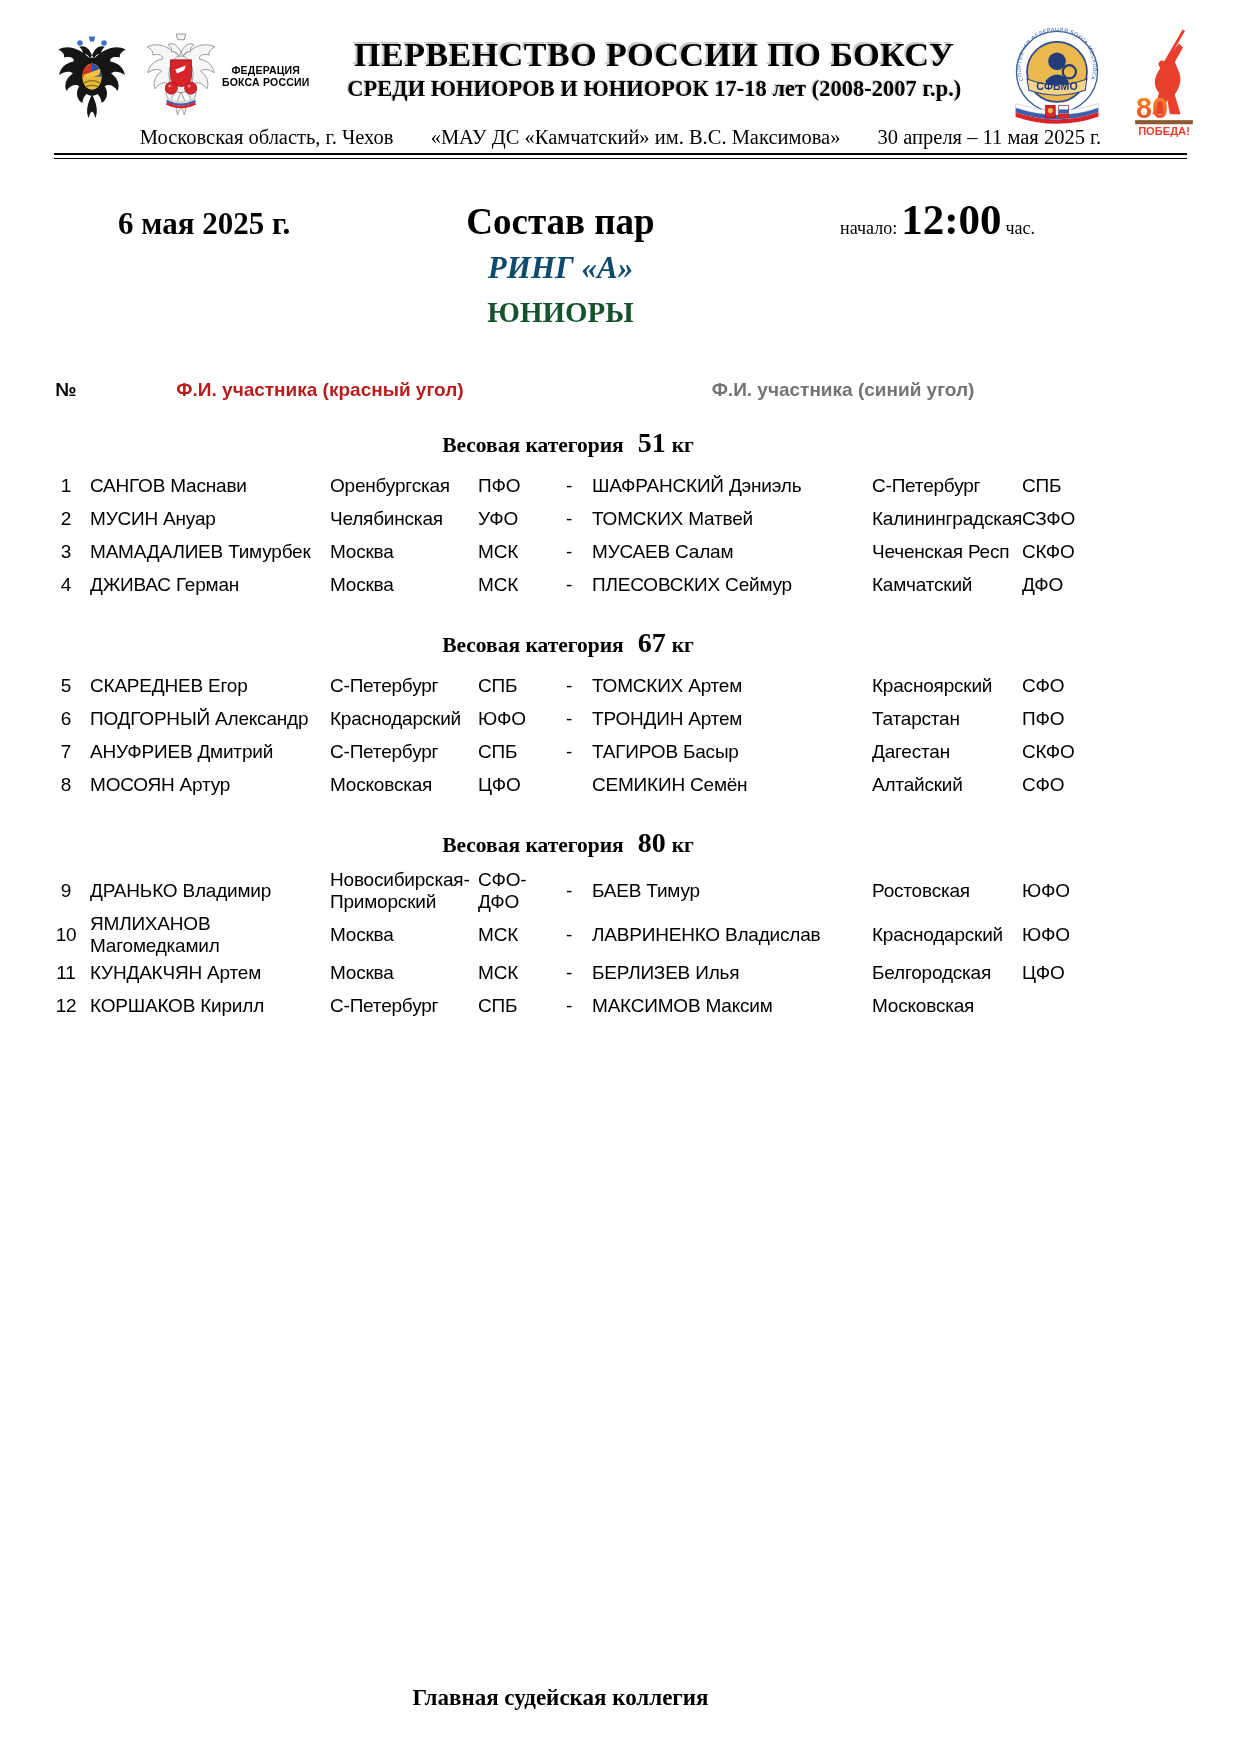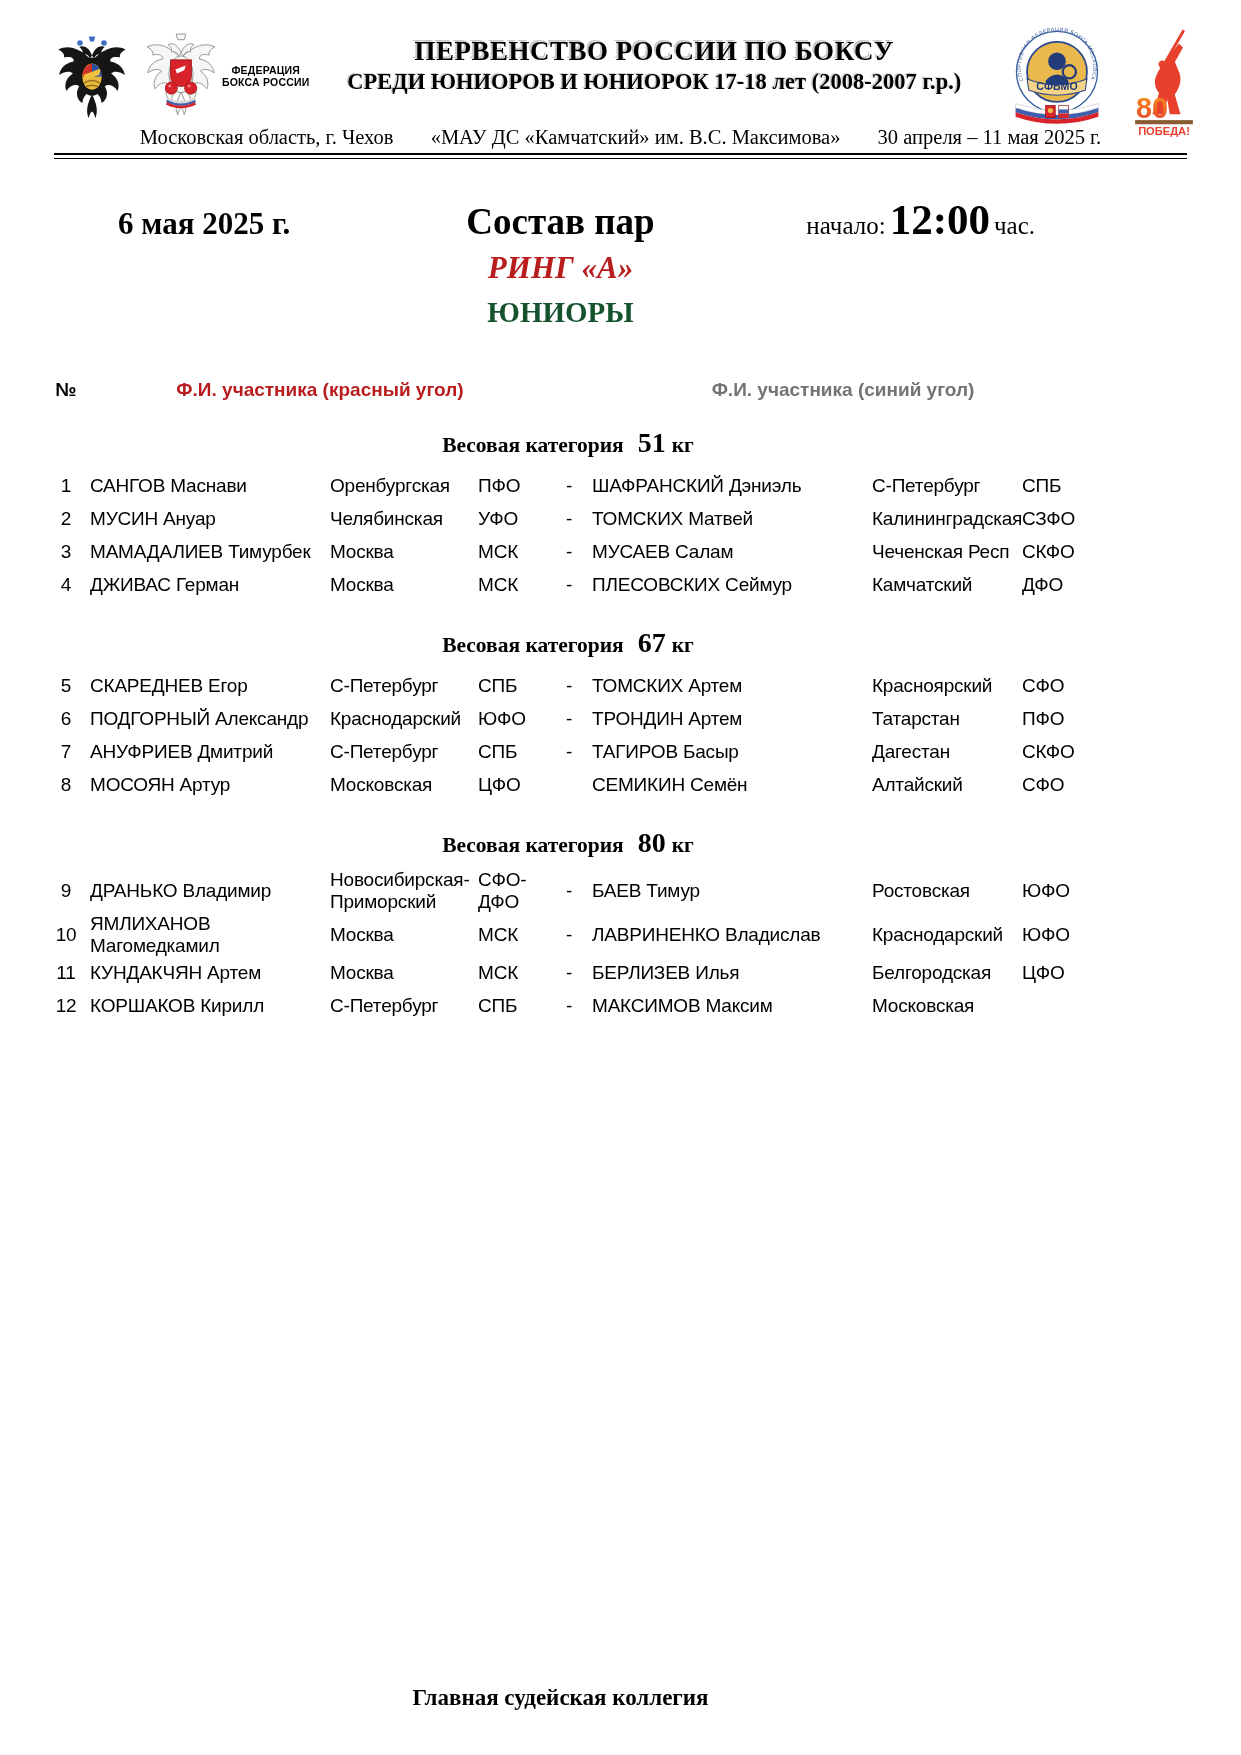--- a/index.html
+++ b/index.html
@@ -10,43 +10,43 @@
     display:flex; flex-direction:column; overflow:hidden;
   }
 
   
   .hdr { display:flex; align-items:flex-start; padding:26px 44px 0 52px; }
   .hdr-logos { display:flex; gap:8px; align-items:flex-start; flex:0 0 auto; }
   .logo-col { display:flex; align-items:center; }
   .fed-caption { font-family:"Liberation Sans", sans-serif; font-weight:bold;
     font-size:10.5px; line-height:1.15; text-align:center; letter-spacing:.2px; }
   .hdr-titles { flex:1 1 auto; text-align:center; padding-top:10px; }
-  .t1 { font-size:27px; font-weight:bold; letter-spacing:.5px;
+  .t1 { font-size:34px; font-weight:bold; letter-spacing:.5px;
         text-shadow:-2px -2px 0 #c9c9c9; }
   .t2 { font-size:22.5px; font-weight:bold; margin-top:2px;
         text-shadow:-1.5px -1.5px 0 #cfcfcf; }
   .t3 { font-size:20px; margin-top:1px; }
   .logo-svg text { font-family:"Liberation Sans", sans-serif; }
 
   .venue { text-align:center; font-size:20.5px; margin-top:-14px; position:relative; z-index:1;}
   .venue span { margin:0 16px; }
   .rule { margin:4px 54px 0 54px; height:6px;
           border-top:2px solid #000; border-bottom:1.5px solid #000; }
 
   
   .main { flex:1 1 auto; display:flex; flex-direction:column; margin-right:120px; }
   .session { display:grid; grid-template-columns:1fr auto 1fr;
              align-items:baseline; margin-top:36px; }
   .s-date { justify-self:start; padding-left:118px; font-size:31px; font-weight:bold; }
   .s-title { font-size:37px; font-weight:bold; }
   .s-start { justify-self:end; padding-right:86px; white-space:nowrap; }
-  .s-start .lbl { font-size:25px; }
+  .s-start .lbl { font-size:18px; }
   .s-start .time { font-size:43px; font-weight:bold; }
   .ring  { text-align:center; font-size:31px; font-weight:bold; font-style:italic;
-           color:#b91c1c; margin-top:6px; }
+           color:#0c4a6e; margin-top:6px; }
   .group { text-align:center; font-size:29px; font-weight:bold; color:#14532d; margin-top:10px; }
 
   
   .pairs { margin-left:42px; width:1052px; font-family:"Liberation Sans", sans-serif; }
   .grid-cols { display:grid;
     grid-template-columns:48px 240px 148px 72px 42px 280px 150px 72px; }
   .thead { margin-top:50px; font-weight:bold; font-size:19px; align-items:center; }
   .th-no { grid-column:1; text-align:center; }
   .th-red { grid-column:2 / 5; text-align:center; color:#b91c1c; }
   .th-blue { grid-column:6 / 9; text-align:center; color:#737373; }

